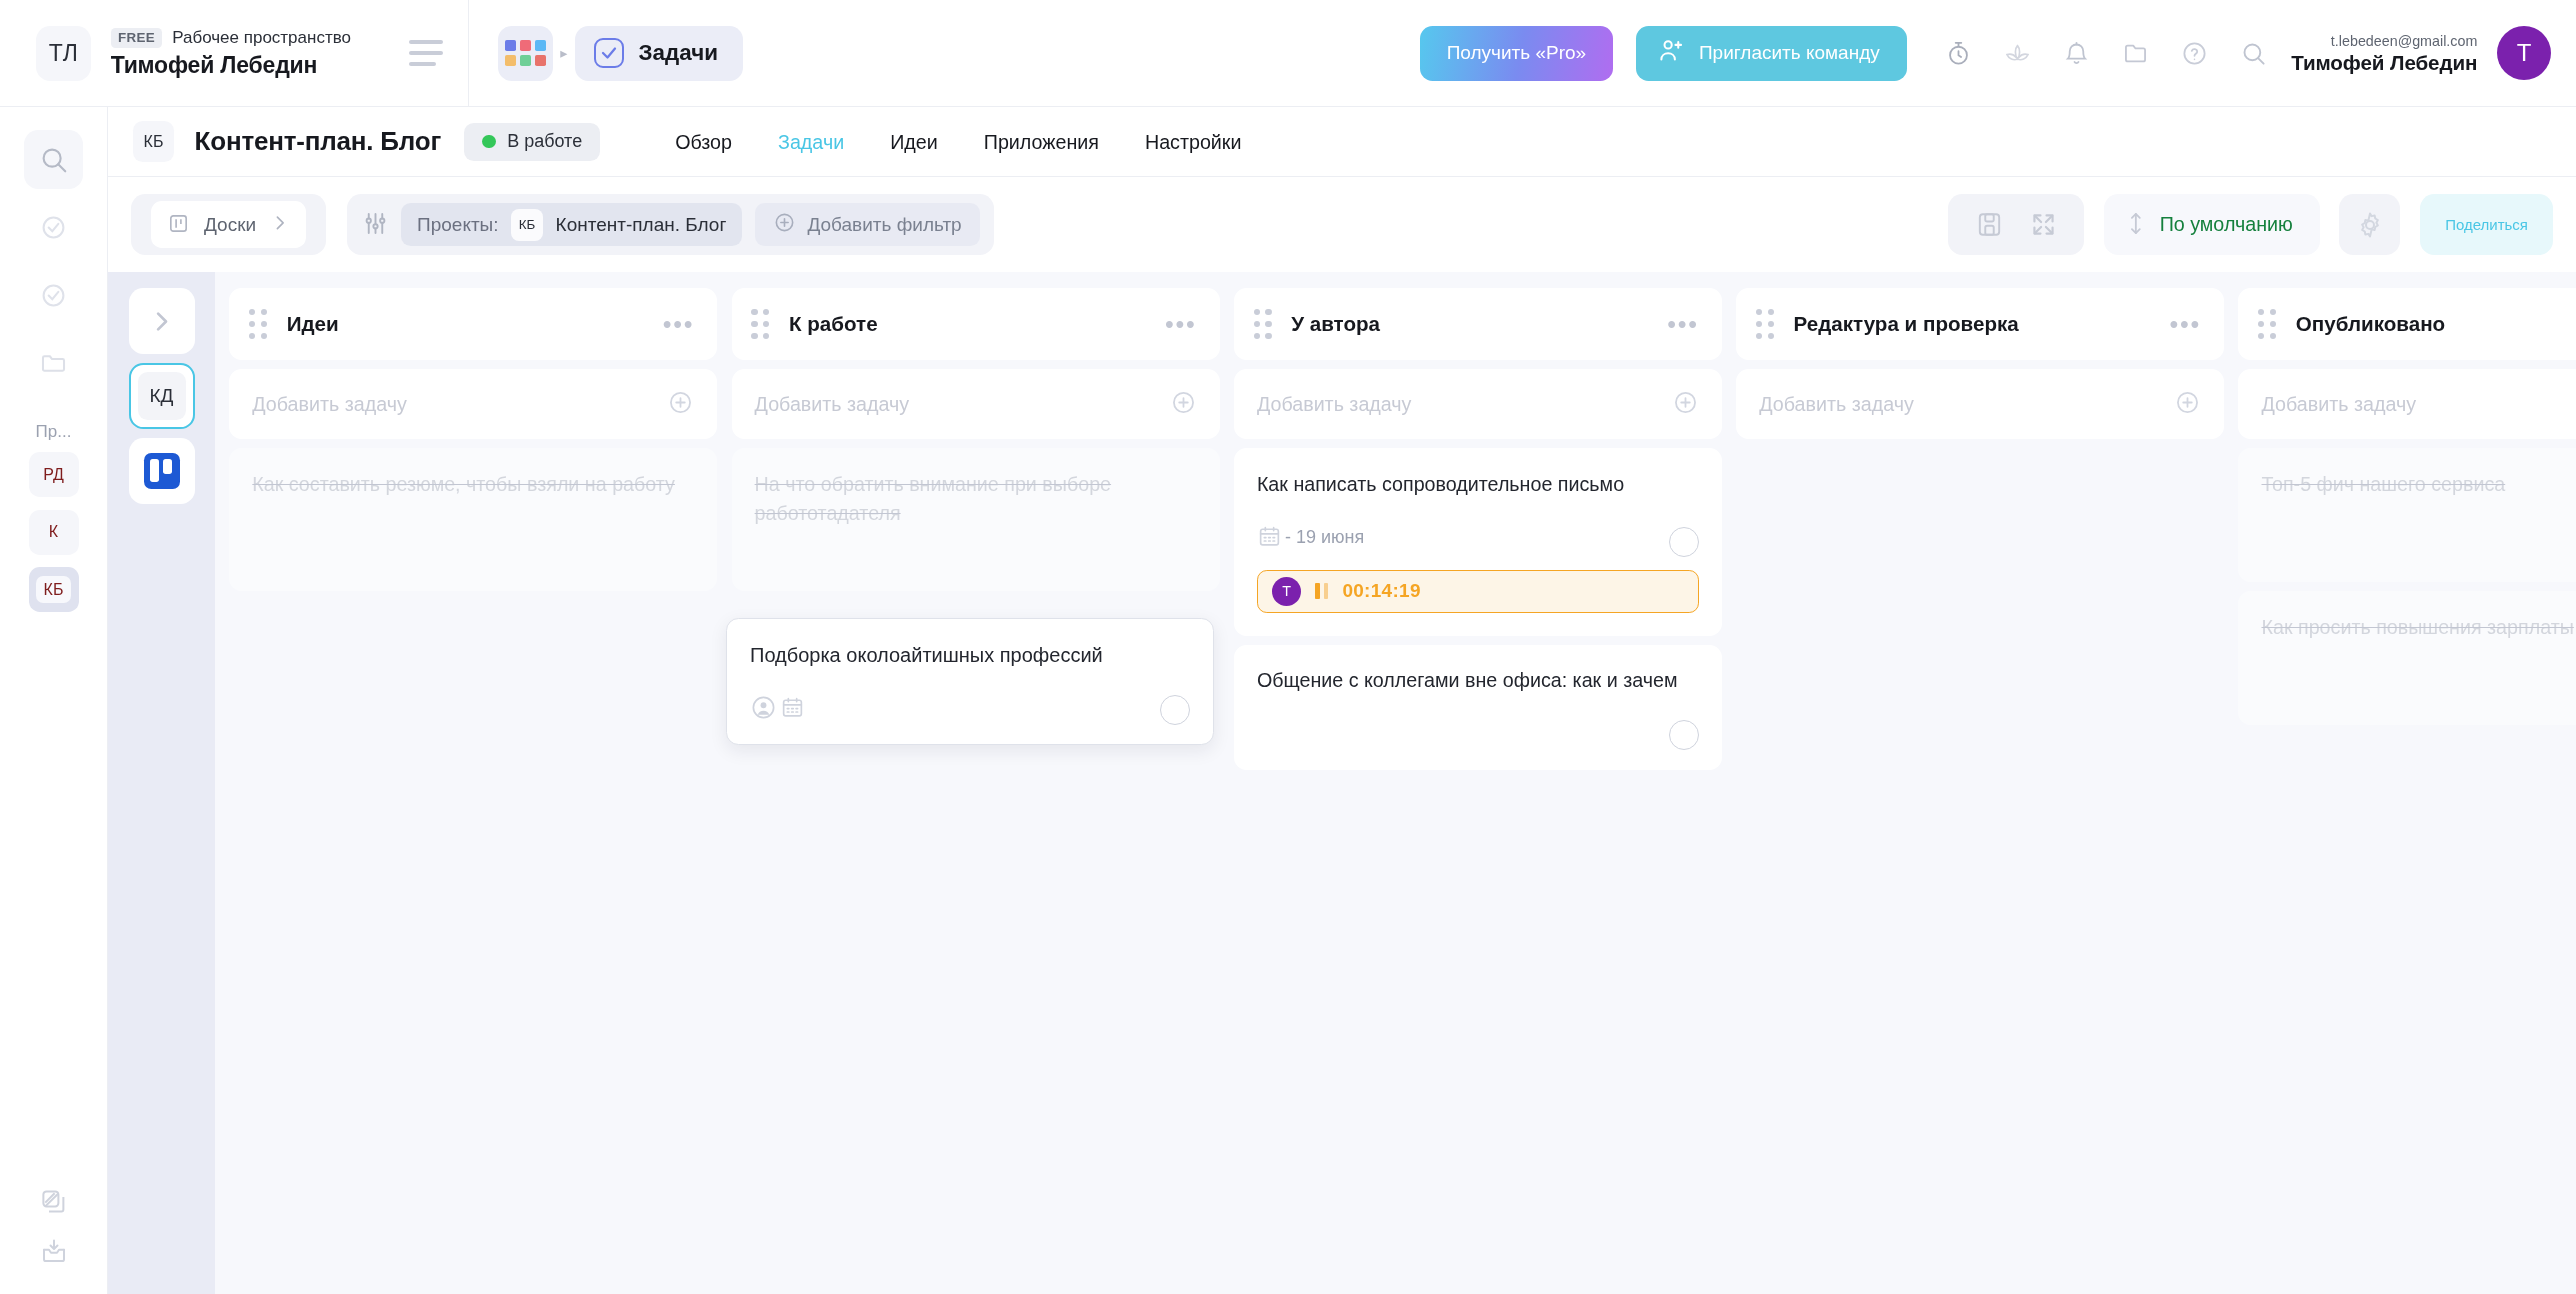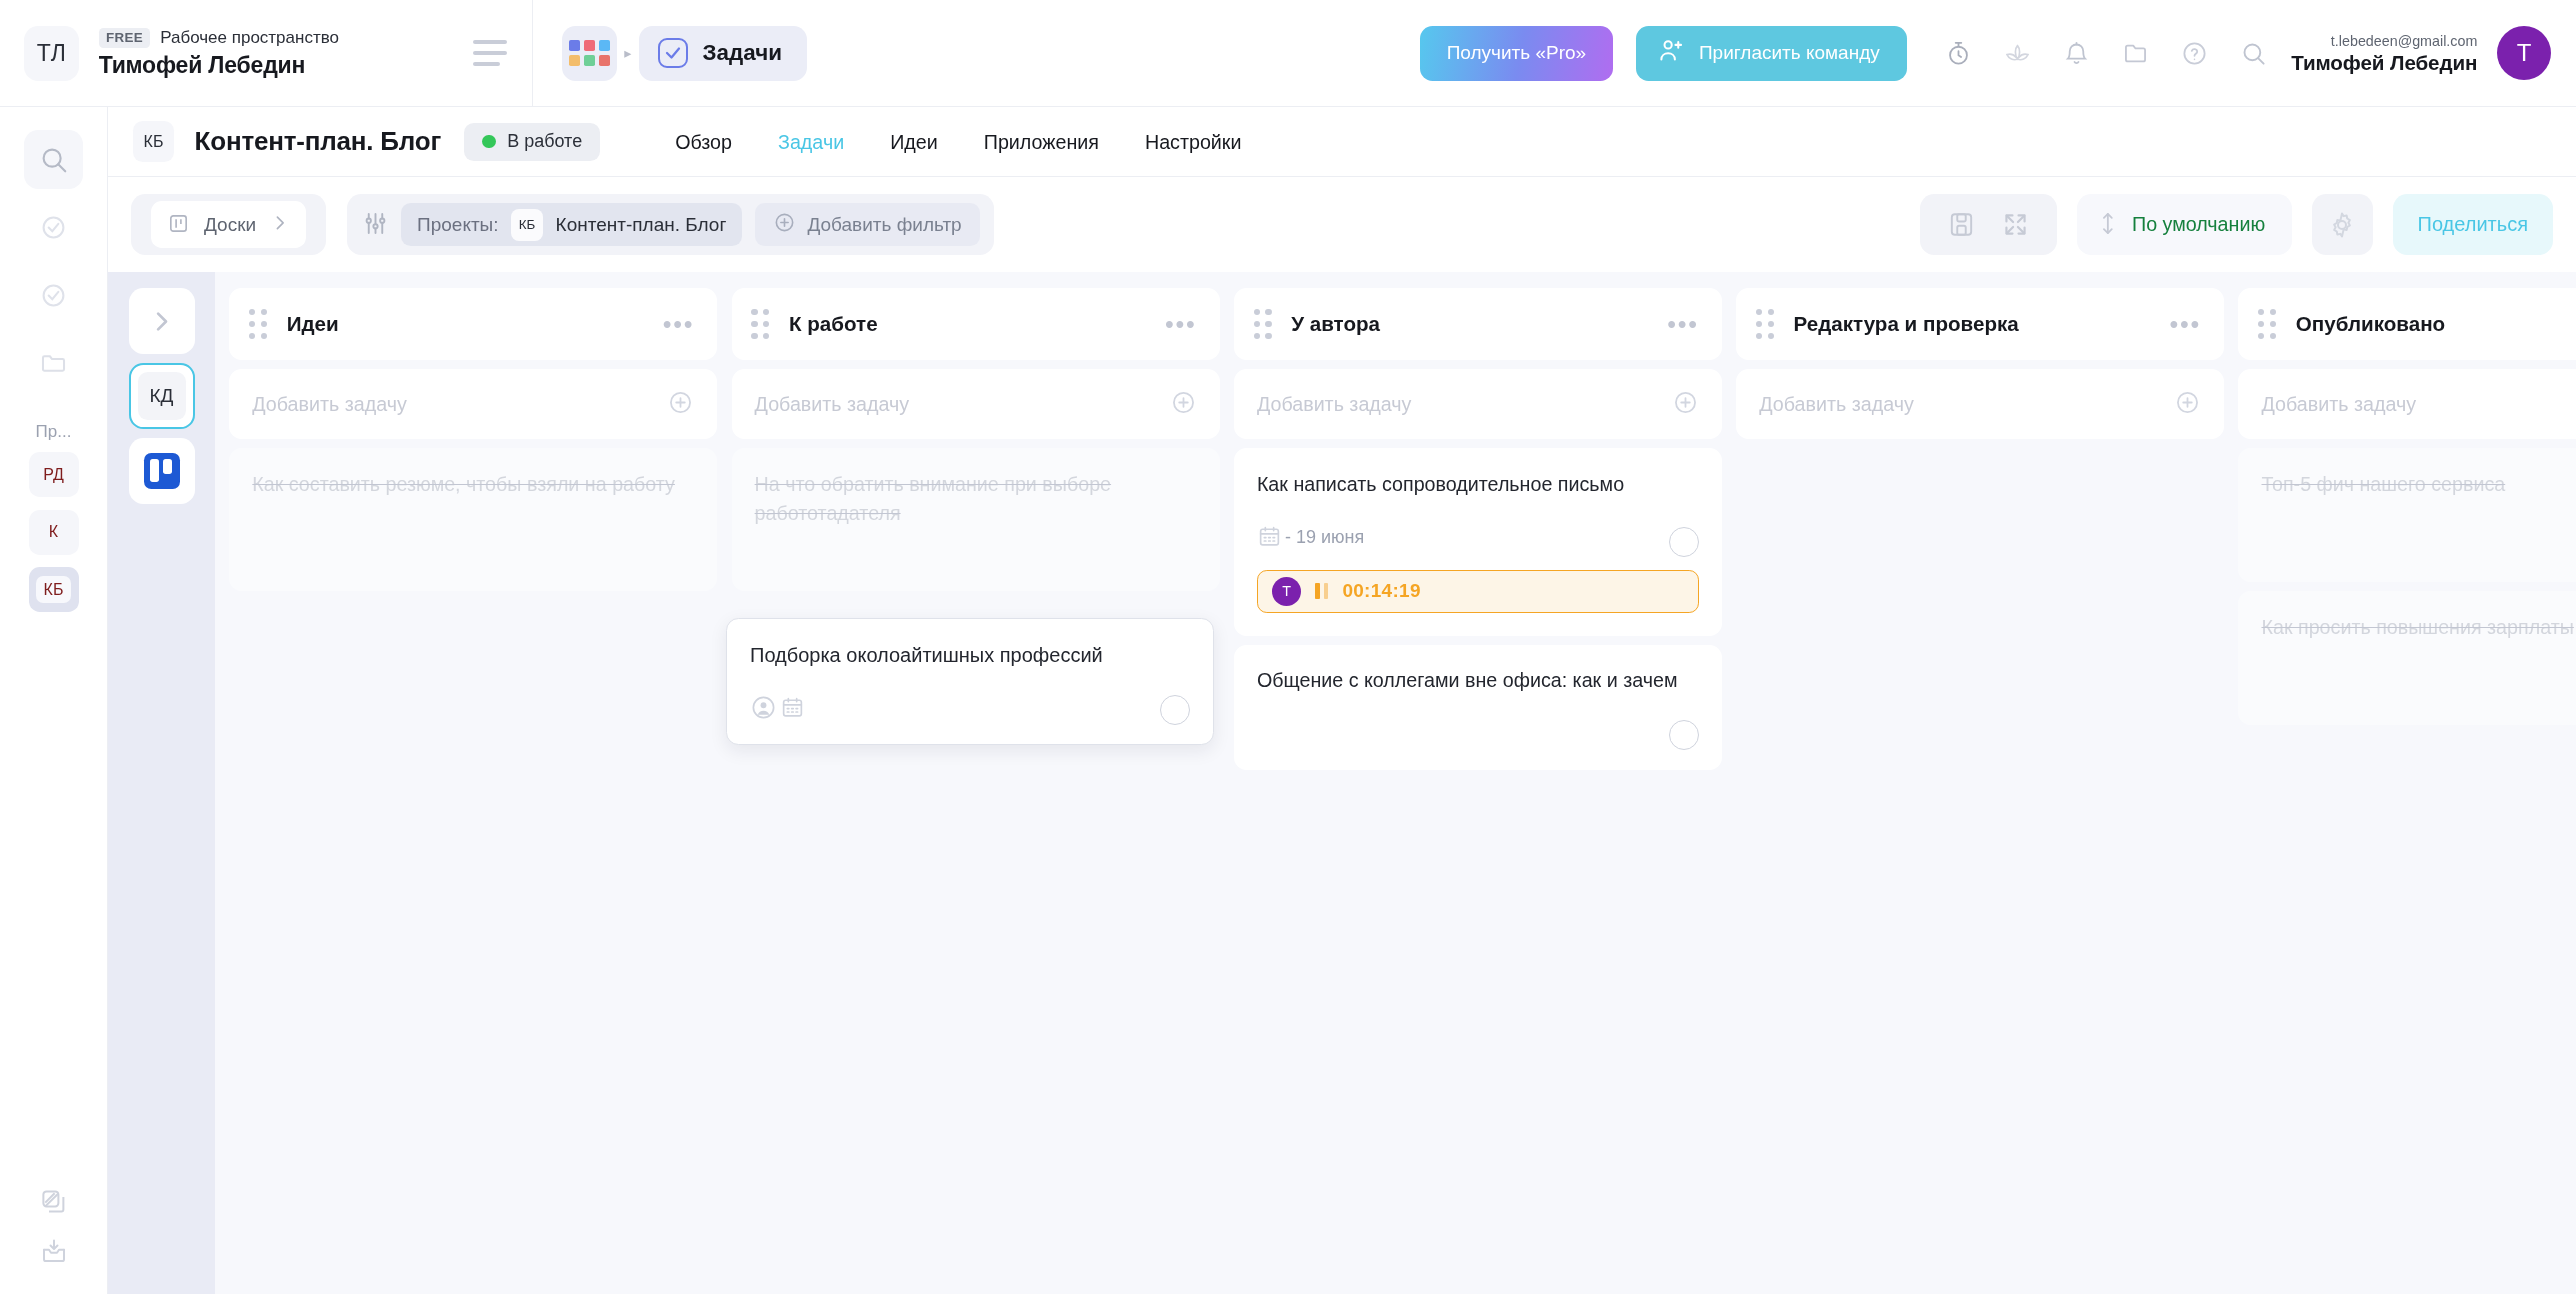--- a/index.html
+++ b/index.html
@@ -13,21 +13,21 @@
   .app { position: relative; width: 2576px; height: 1294px; display: flex; flex-direction: column; }
 
   
   .topbar {
     height: 107px; flex: 0 0 107px;
     display: flex; align-items: center;
     background: #ffffff;
     border-bottom: 0.9px solid #eceef3;
     position: relative; z-index: 20;
   }
-  .ws-block { display: flex; align-items: center; padding-left: 24px; width: 533px; height: 100%; border-right: 0.9px solid #eceef3; }
+  .ws-block { display: flex; align-items: center; padding-left: 36px; width: 469px; height: 100%; border-right: 0.9px solid #eceef3; }
   .ws-avatar {
     width: 55px; height: 55px; border-radius: 14.3px; background: #f5f6fa;
     display: flex; align-items: center; justify-content: center;
     font-size: 23px; color: #2b2f38; letter-spacing: 0.4px; flex: 0 0 55px;
   }
   .ws-text { margin-left: 19.7px; display: flex; flex-direction: column; justify-content: center; }
   .ws-row1 { display: flex; align-items: center; gap: 9.8px; height: 23px; }
   .ws-badge {
     background: #eceef3; color: #5e6470; font-size: 13.4px; font-weight: bold;
     padding: 1.8px 7.2px; border-radius: 4.5px; letter-spacing: 0.4px; line-height: 16px;
@@ -150,21 +150,21 @@
   .tb-spacer { flex: 1 1 auto; }
   .tb-iconpair { background: #f2f3f8; border-radius: 14.3px; height: 61px; display: flex; align-items: center; gap: 10.7px; padding: 0 19.7px; }
   .tb-sort {
     margin-left: 19.7px; background: #f7f8fc; border-radius: 14.3px; height: 61px; display: flex; align-items: center;
     gap: 14.3px; padding: 0 27px 0 21.5px; cursor: pointer;
   }
   .tb-sort-label { font-size: 19.7px; color: #15803d; white-space: nowrap; }
   .tb-gear { margin-left: 19.7px; background: #f2f3f8; border-radius: 14.3px; height: 61px; width: 61px; display: flex; align-items: center; justify-content: center; cursor: pointer; }
   .tb-share {
     margin-left: 19.7px; background: #e7f8fb; border-radius: 14.3px; height: 61px; display: flex; align-items: center;
-    padding: 0 25px; font-size: 20px; color: #49c6e5; cursor: pointer; white-space: nowrap;
+    padding: 0 25px; font-size: 15px; color: #49c6e5; cursor: pointer; white-space: nowrap;
   }
 
   
   .board-wrap { flex: 1 1 auto; display: flex; min-height: 0; background: #f7f8fc; }
   .board-side {
     width: 107px; flex: 0 0 107px; background: #e9ebf5; padding: 16px 0 0 0;
     display: flex; flex-direction: column; align-items: center; gap: 9px;
   }
   .bs-btn {
     width: 66px; height: 66px; border-radius: 14.3px; background: #ffffff;

